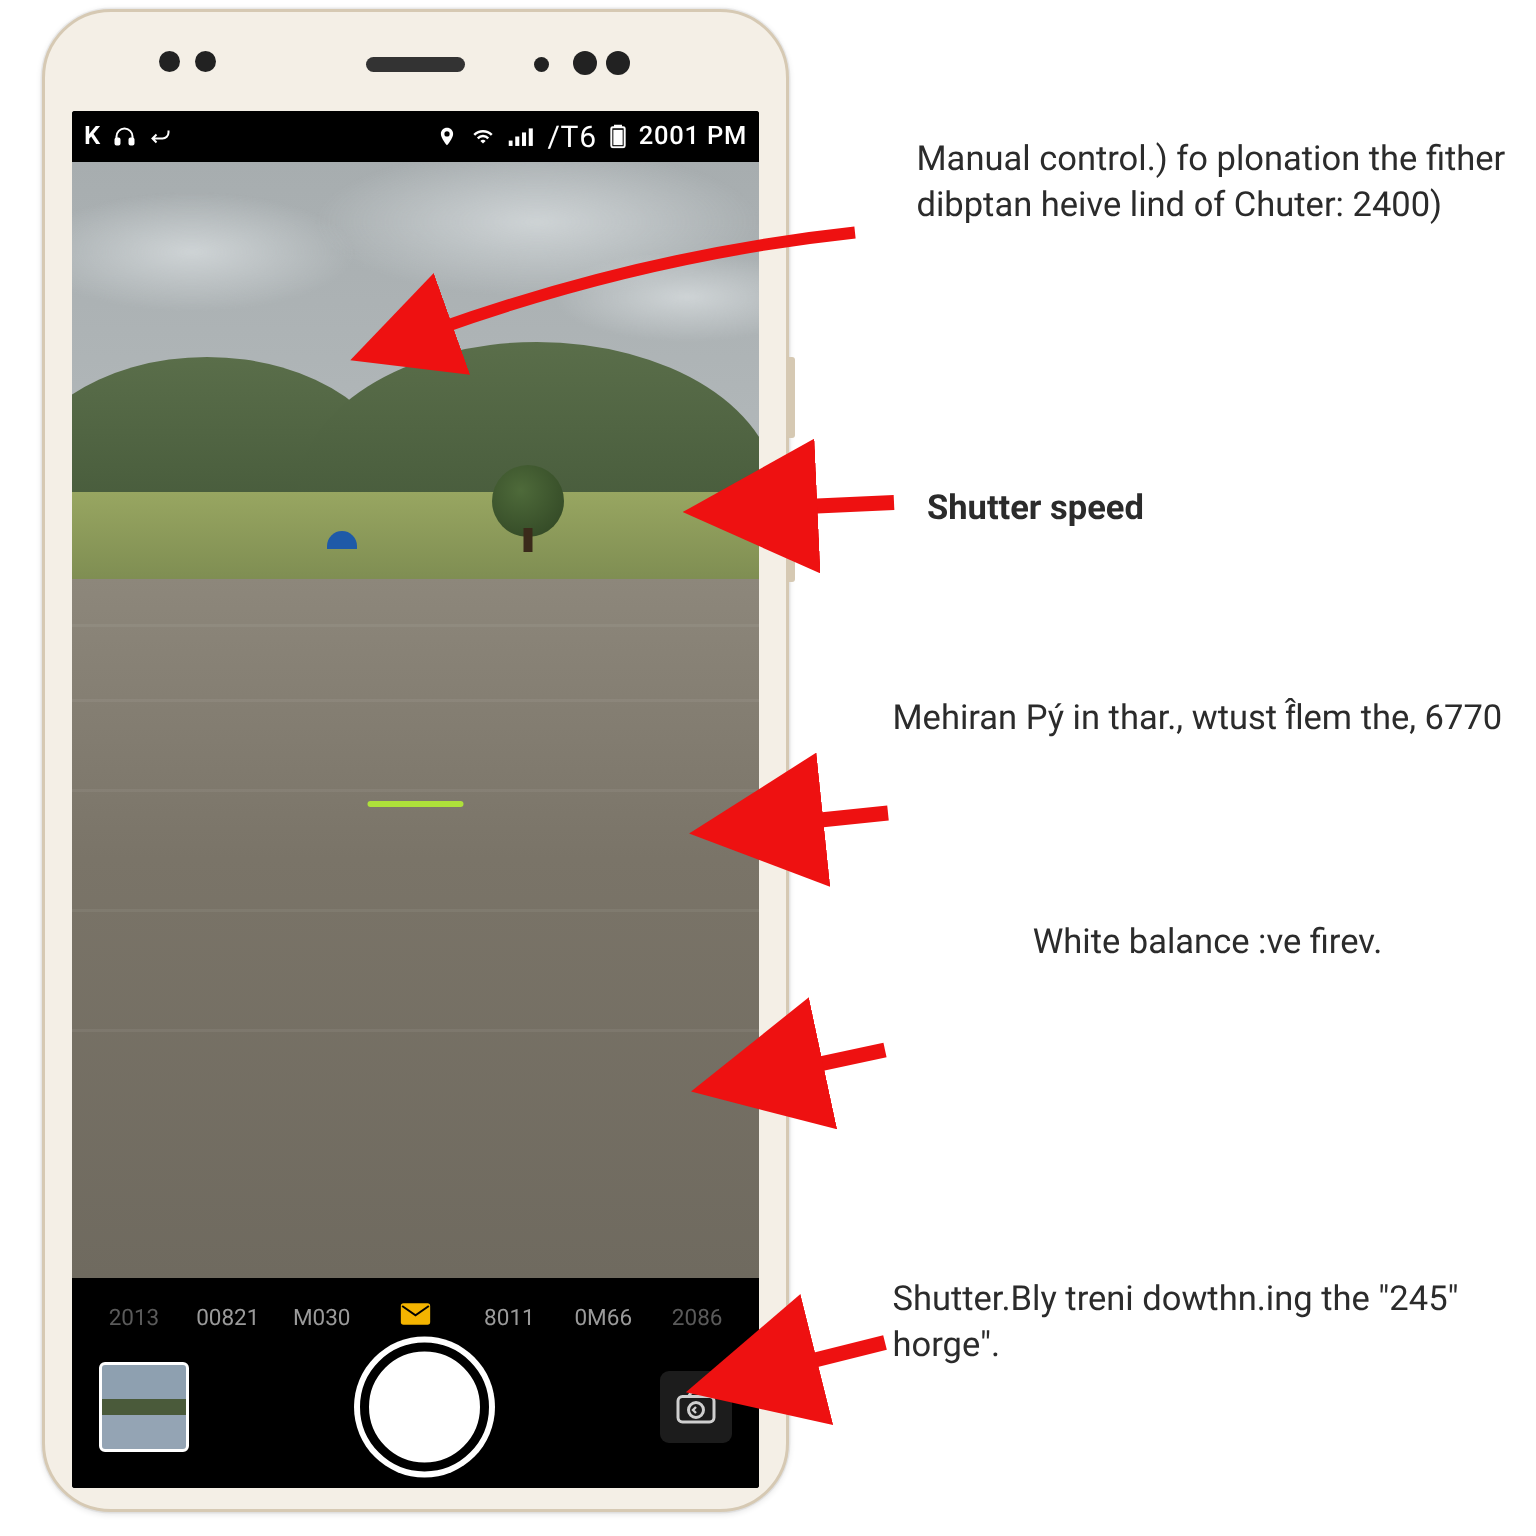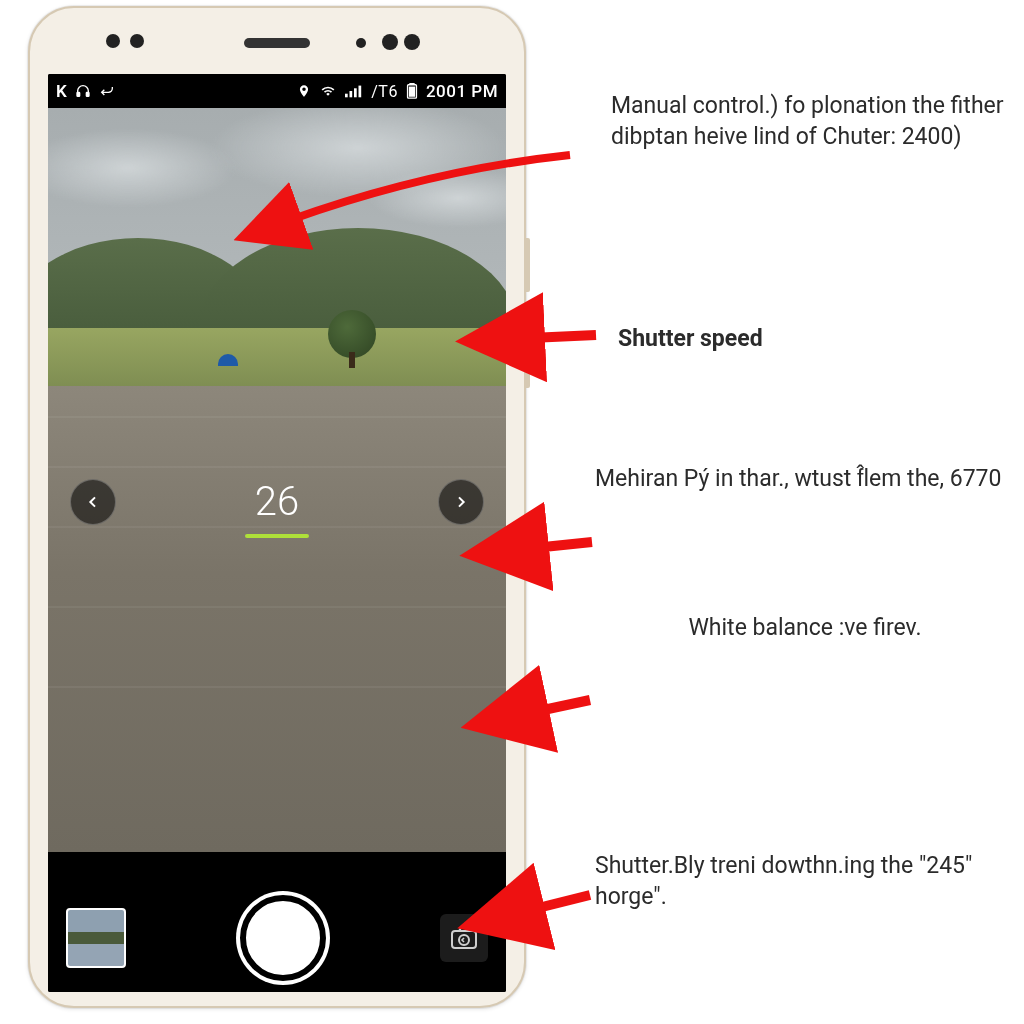--- a/index.html
+++ b/index.html
@@ -84,21 +84,21 @@
     font-size: 17px;
     letter-spacing: .5px;
   }
   .statusbar .left, .statusbar .right {
     display: flex;
     align-items: center;
     gap: 8px;
   }
   .statusbar .k { font-weight: 600; }
   .statusbar svg { display:block; }
-  .carrier { font-size: 16px; }
+  .carrier { font-size: 20px; }
   .clock { font-size: 17px; font-weight: 500; }
 
   
   .viewfinder {
     position: absolute;
     left: 0; right: 0;
     top: 34px;
     bottom: 140px;
     background: #7a7568;
     overflow: hidden;
@@ -346,36 +346,37 @@
       <span class="tree"></span>
       <span class="umbrella"></span>
       <div class="water">
         <span class="ripple" style="top:30px"></span>
         <span class="ripple" style="top:80px"></span>
         <span class="ripple" style="top:140px"></span>
         <span class="ripple" style="top:220px"></span>
         <span class="ripple" style="top:300px"></span>
       </div>
 
-      <div class="stepper">
-        <div class="step-btn">
-          <svg width="16" height="16" viewBox="0 0 24 24" fill="none" stroke="#fff" stroke-width="3">
-              <path d="M15 5l-7 7 7 7"></path>
-            </svg>
-        </div>
-        <div class="step-value">26</div>
-        <div class="step-btn">
-          <svg width="16" height="16" viewBox="0 0 24 24" fill="none" stroke="#fff" stroke-width="3">
-              <path d="M9 5l7 7-7 7"></path>
-            </svg>
-        </div>
-      </div>
       <span class="step-underline"></span>
     </div>
 
+    <div class="mode-row">
+      <span class="mode-item dim">2013</span>
+      <span class="mode-item">00821</span>
+      <span class="mode-item">M030</span>
+      <span class="mode-item mail">
+        <svg width="22" height="16" viewBox="0 0 24 18" fill="#f4b400">
+            <rect x="1" y="1" width="22" height="16" rx="2" fill="#f4b400"></rect>
+            <path d="M2 3l10 7L22 3" stroke="#000" stroke-width="1.5" fill="none"></path>
+          </svg>
+      </span>
+      <span class="mode-item">8011</span>
+      <span class="mode-item">0M66</span>
+      <span class="mode-item dim">2086</span>
+    </div>
 
     <div class="shutter-row">
       <div class="thumb"></div>
       <div class="shutter"></div>
       <div class="switch-cam">
         <svg width="28" height="24" viewBox="0 0 28 24" fill="none" stroke="#cfcfcf" stroke-width="2">
           <rect x="2" y="5" width="24" height="17" rx="3"></rect>
           <path d="M9 5l2-3h6l2 3"></path>
           <circle cx="14" cy="14" r="5"></circle>
           <path d="M14 12l-2 2 2 2" stroke-width="1.6"></path>

